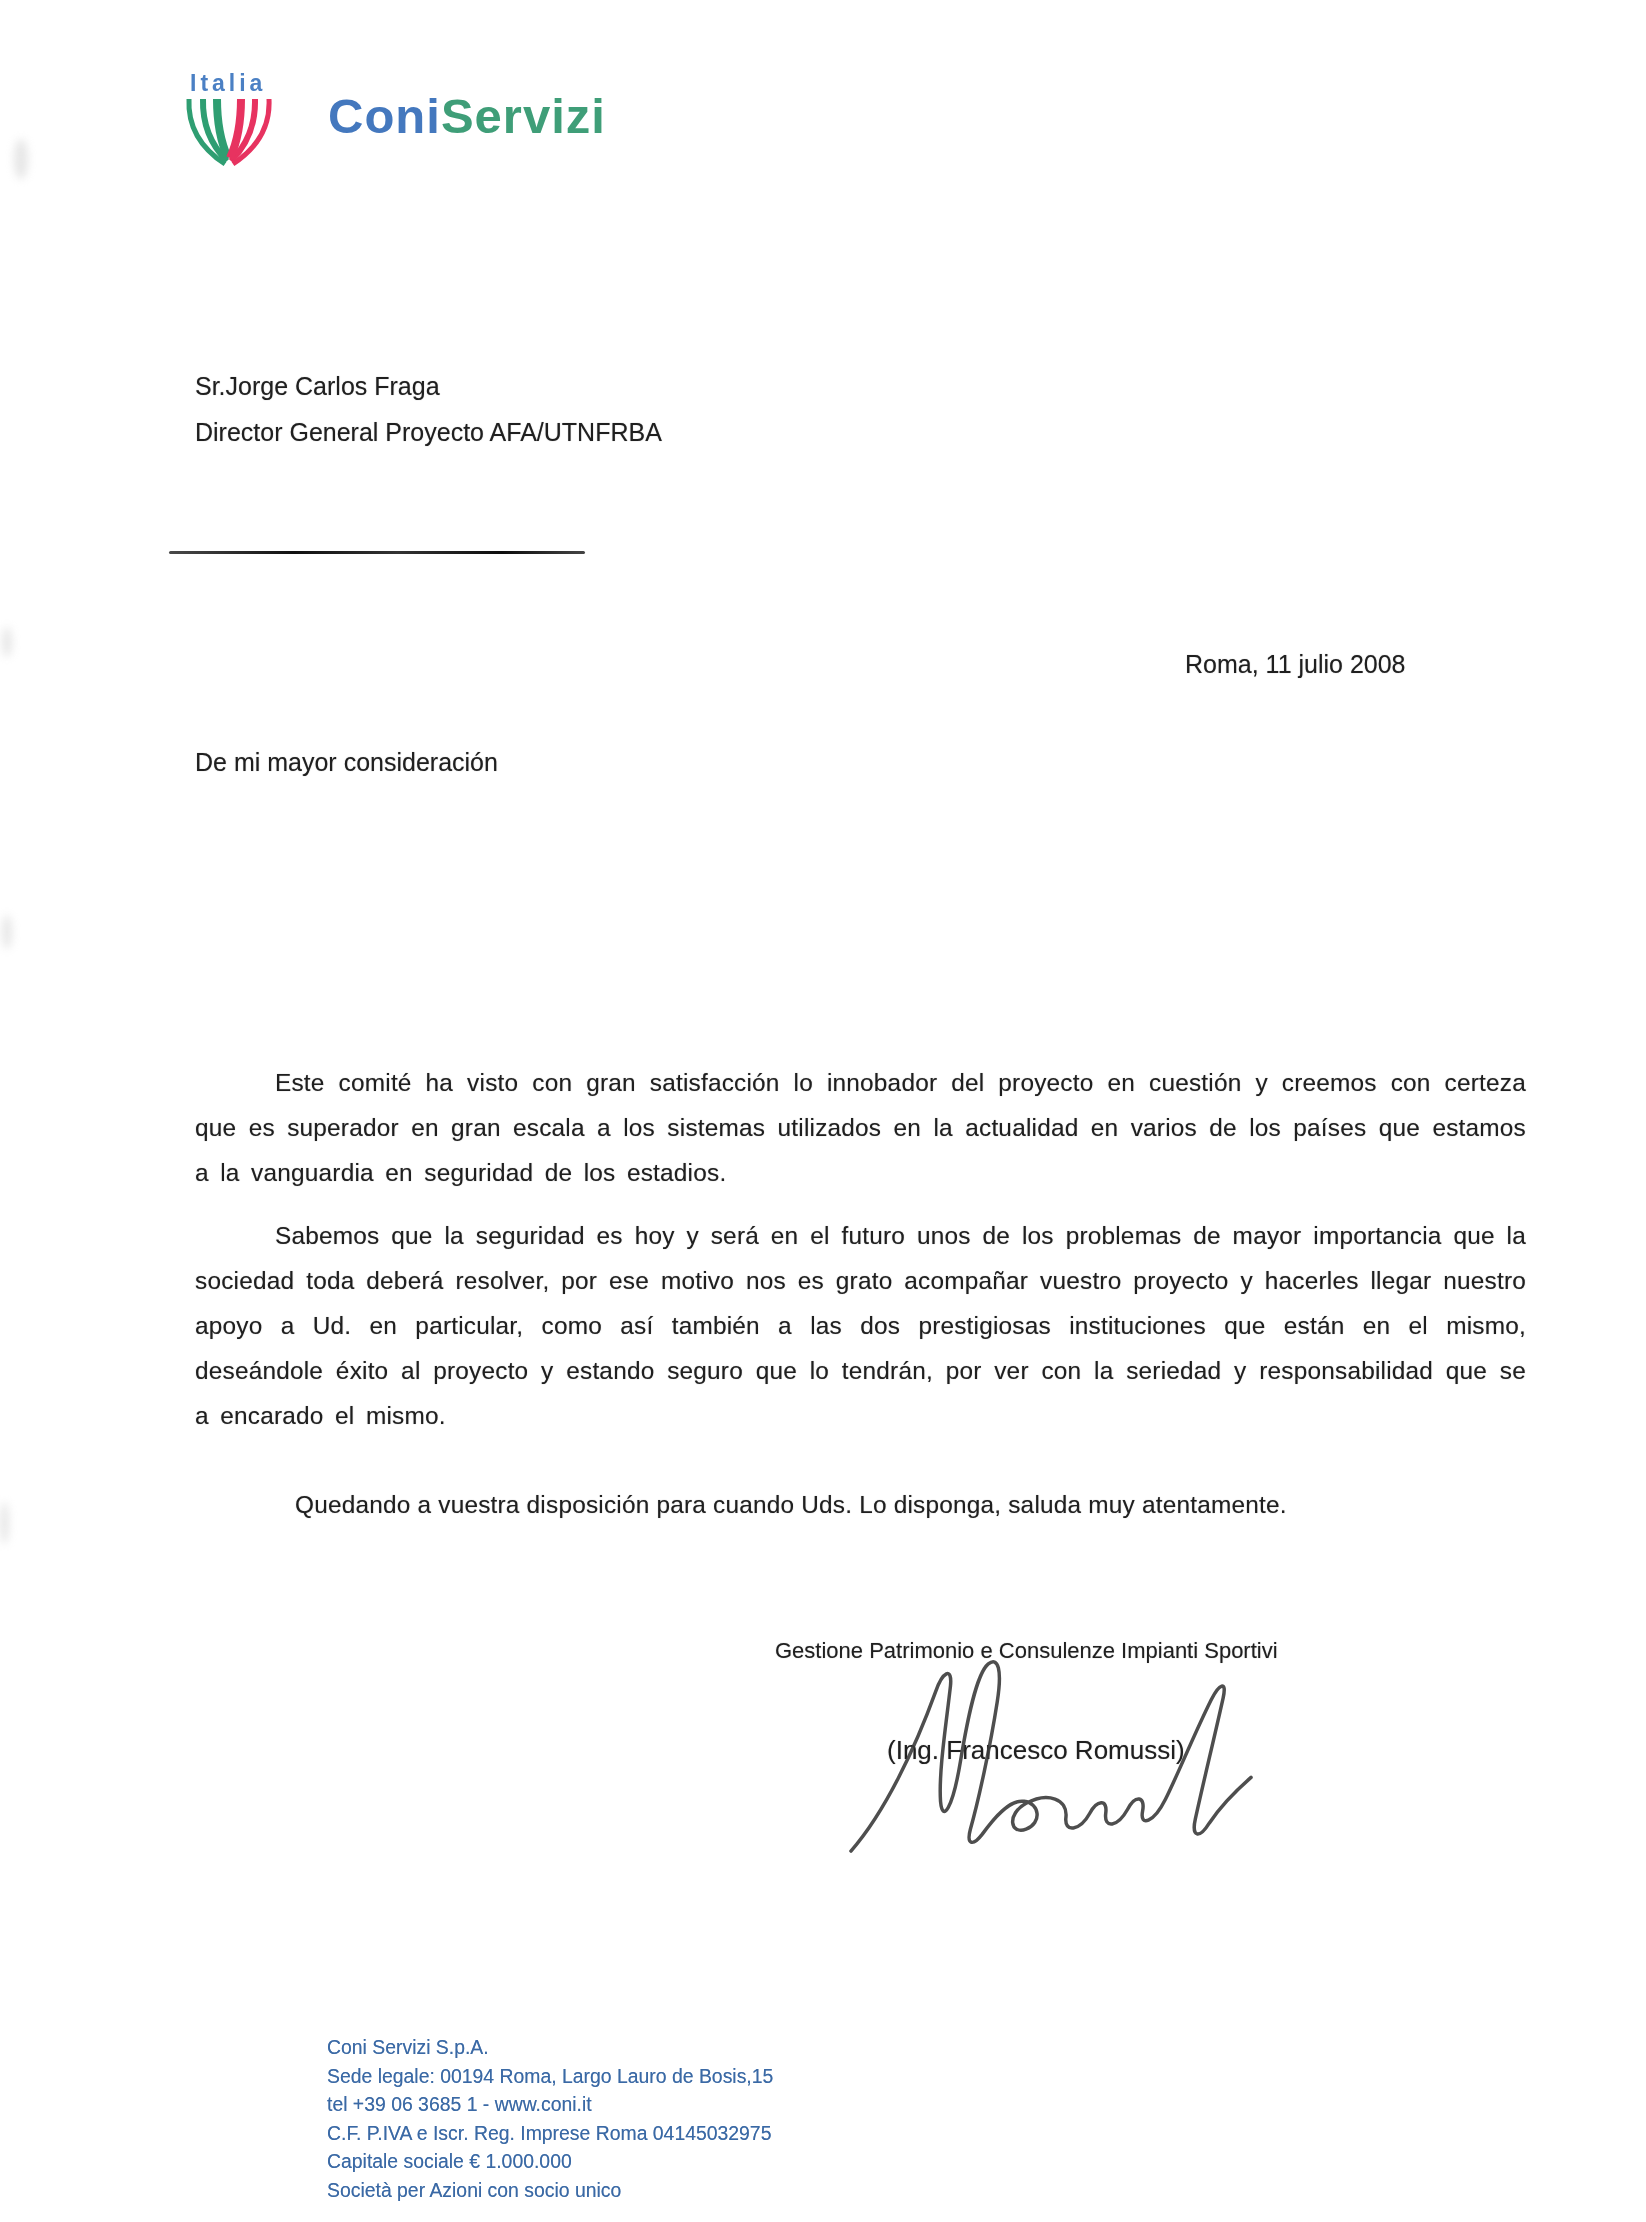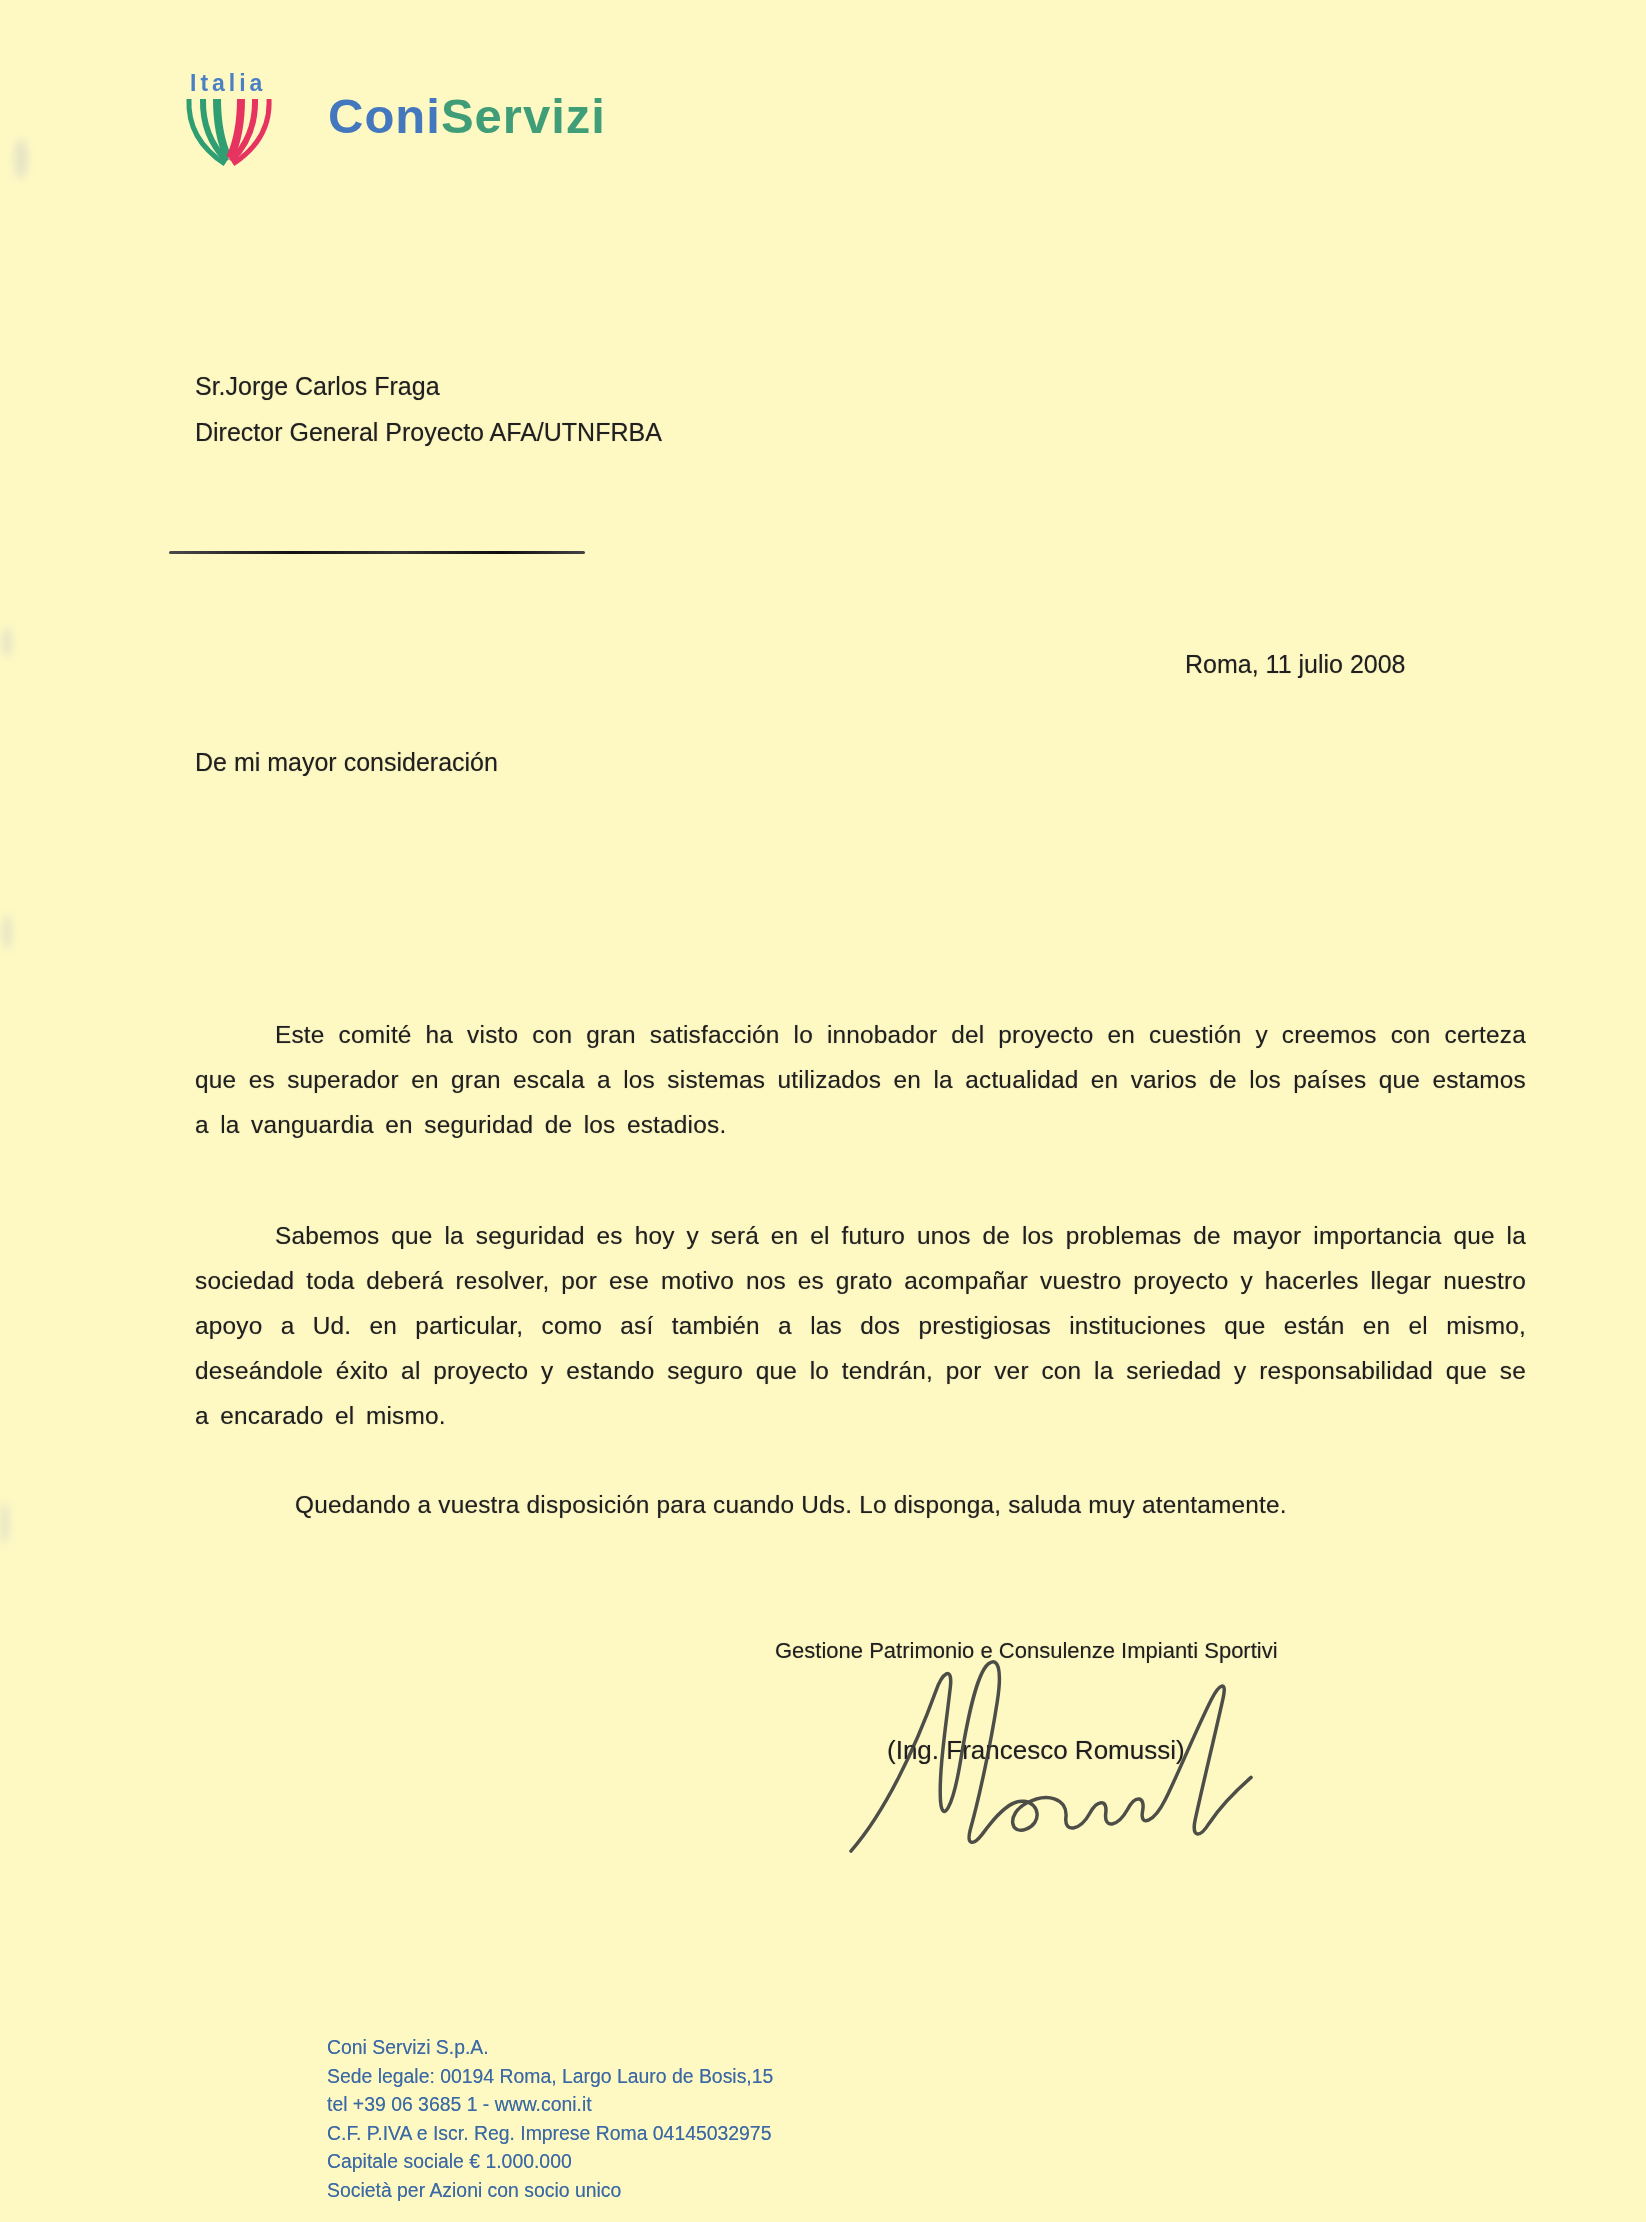--- a/index.html
+++ b/index.html
@@ -1,19 +1,19 @@
 <!DOCTYPE html>
 <html><head>
 <meta charset="utf-8">
 <style>
   html,body{margin:0;padding:0;background:#e9e9e9;}
   .page{
     position:relative;
     width:1647px;height:2223px;
-    background:#fef9c3;
+    background:#ffffff;
     font-family:"Liberation Sans", sans-serif;
     color:#1f1f1f;
     overflow:hidden;
     margin:0 auto;
   }
   .abs{position:absolute;}
 
   
   .italia-label{
     left:190px;top:70px;
@@ -53,21 +53,21 @@
     font-size:25px;white-space:nowrap;
   }
   .para{
     left:171px;width:1331px;
     font-size:24.4px;line-height:45px;
     text-align:justify;
     word-spacing:4.5px;letter-spacing:0.2px;
     text-indent:80px;
   }
   .p1{top:835px;}
-  .p2{top:1012px;}
+  .p2{top:1060px;}
   .p3{top:1213px;}
   .closing{
     left:171px;width:1331px;top:1491px;
     font-size:24.4px;letter-spacing:0.2px;
     padding-left:100px;box-sizing:border-box;
   }
 
   
   .dept{
     left:751px;top:1638px;

